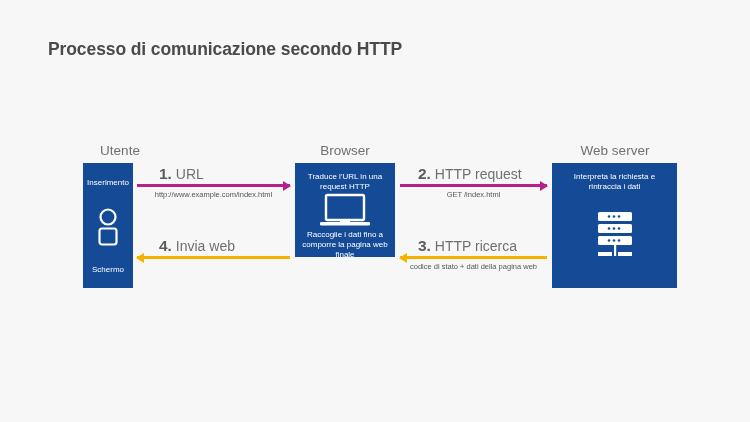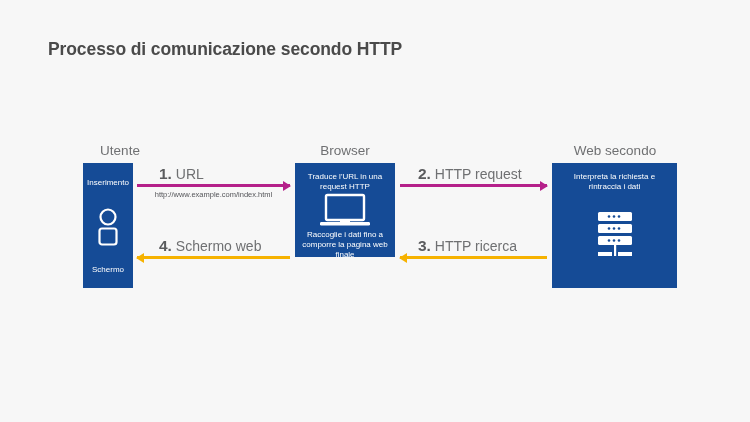--- a/index.html
+++ b/index.html
@@ -177,21 +177,21 @@
 </style>
 </head>
 <body>
 
 <div class="stage">
 
   <div id="page-title">Processo di comunicazione secondo HTTP</div>
 
   <div class="col-heading" id="heading-utente">Utente</div>
   <div class="col-heading" id="heading-browser">Browser</div>
-  <div class="col-heading" id="heading-server">Web secondo</div>
+  <div class="col-heading" id="heading-server">Web server</div>
 
   <div class="node" id="node-utente">
     <div class="cap">Inserimento</div>
     <div class="icon-wrap">
       <svg width="26" height="40" viewBox="0 0 26 40" aria-hidden="true">
         <circle cx="13" cy="10" r="7.5" fill="none" stroke="#ffffff" stroke-width="2.2"></circle>
         <rect x="4.5" y="21.5" width="17" height="16" rx="2.5" ry="2.5" fill="none" stroke="#ffffff" stroke-width="2.2"></rect>
       </svg>
     </div>
     <div class="cap">Schermo</div>
@@ -248,33 +248,35 @@
   <div class="sub-label" id="sub-1">http://www.example.com/index.html</div>
 
   <div class="arrow right magenta" id="arrow-2">
     <div class="line"></div>
     <div class="head"></div>
   </div>
   <div class="step-label" id="label-2">
     <span class="num">2.</span>
     <span>HTTP request</span>
   </div>
+  <div class="sub-label" id="sub-2">GET /index.html</div>
 
   <div class="arrow left amber" id="arrow-3">
     <div class="line"></div>
     <div class="head"></div>
   </div>
   <div class="step-label" id="label-3">
     <span class="num">3.</span>
     <span>HTTP ricerca</span>
   </div>
+  <div class="sub-label" id="sub-3">codice di stato + dati della pagina web</div>
 
   <div class="arrow left amber" id="arrow-4">
     <div class="line"></div>
     <div class="head"></div>
   </div>
   <div class="step-label" id="label-4">
     <span class="num">4.</span>
-    <span>Schermo web</span>
+    <span>Invia web</span>
   </div>
 
 
 </div>
 
 </body></html>

